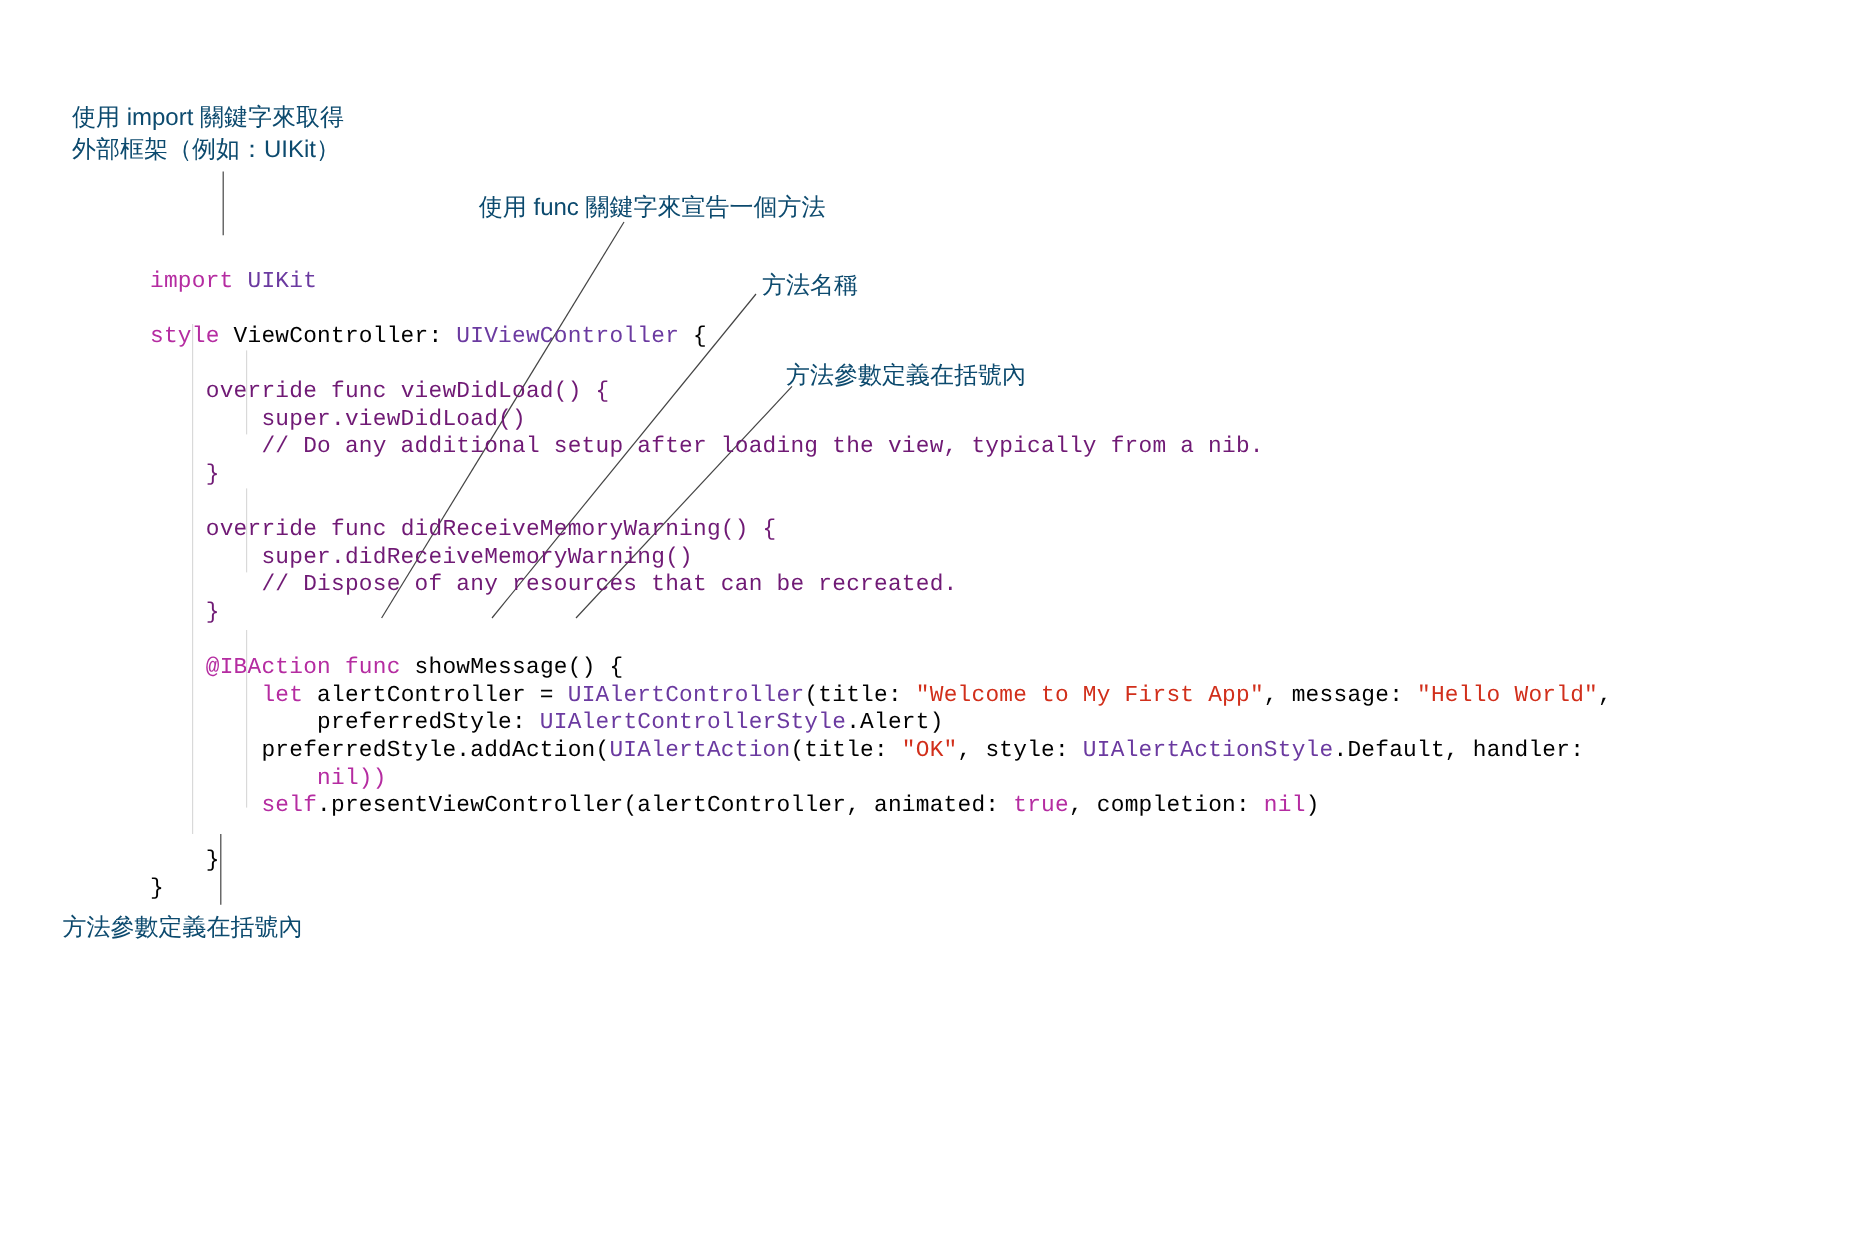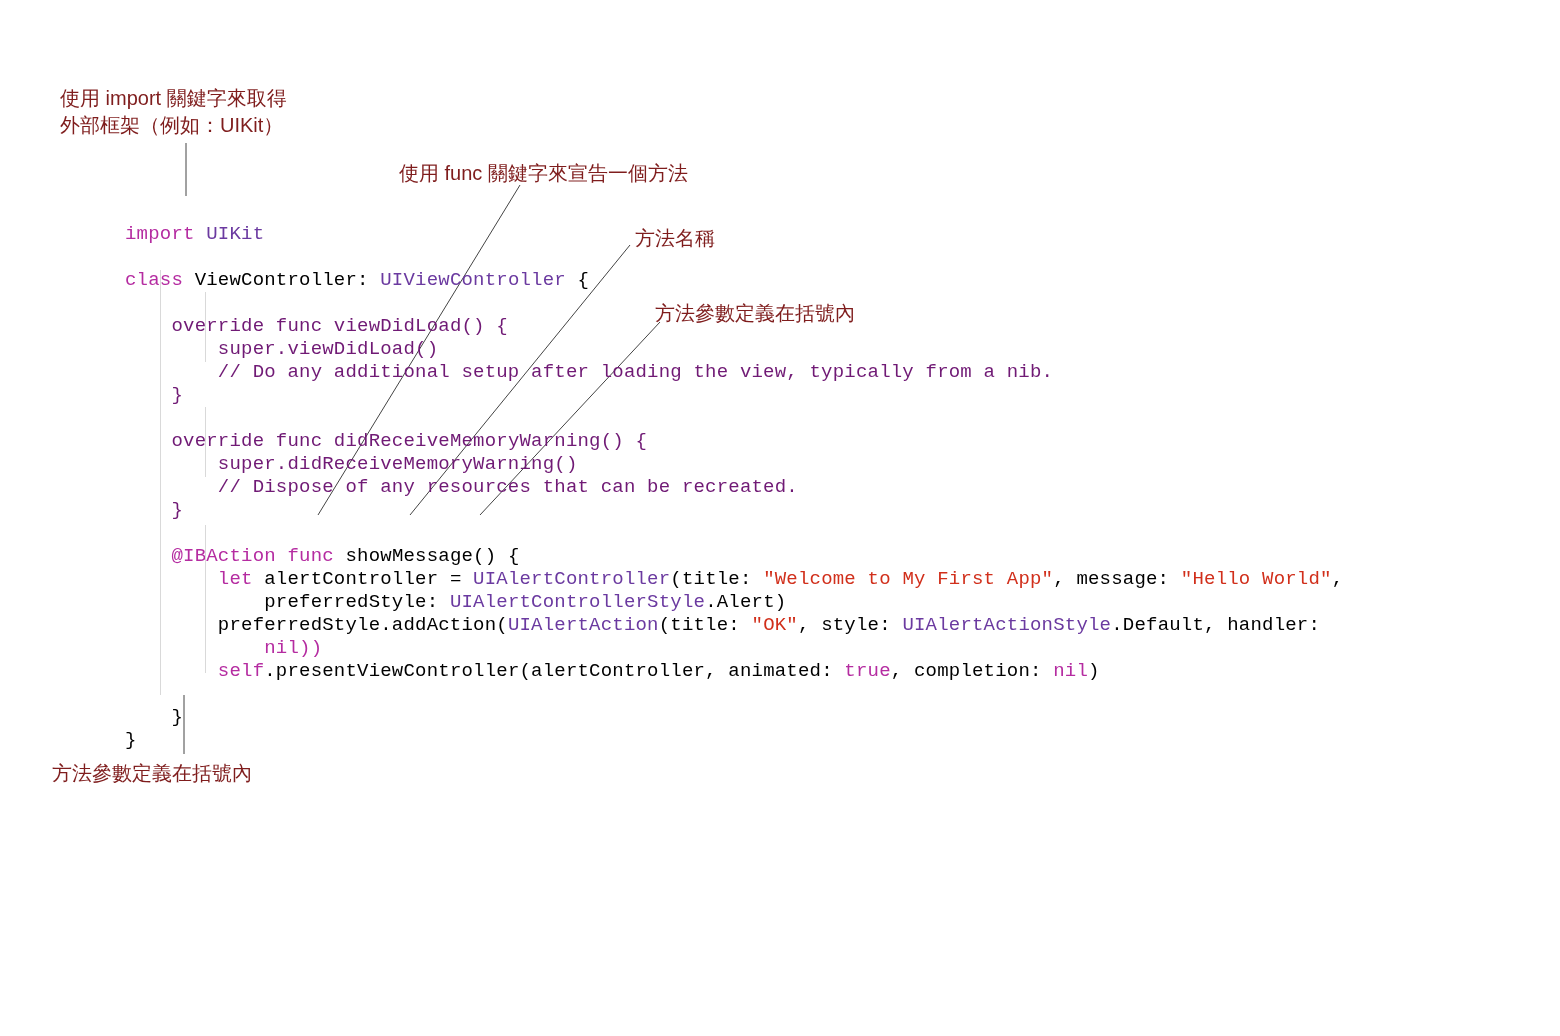--- a/index.html
+++ b/index.html
@@ -10,21 +10,21 @@
     background: #ffffff;
     font-family: "Menlo", "Consolas", "Courier New", monospace;
     font-size: 19px;
     color: #000;
     position: relative;
     overflow: hidden;
   }
   .sans {
     font-family: "PingFang TC", "Microsoft JhengHei", "Helvetica Neue", Arial, sans-serif;
     font-size: 20px;
-    color: #7f1d1d;
+    color: #0c4a6e;
     line-height: 1.35;
   }
   .annotation {
     position: absolute;
     white-space: nowrap;
   }
   .code-area {
     position: absolute;
     left: 125px;
     top: 200px;
@@ -82,21 +82,21 @@
   <line x1="630" y1="245" x2="410" y2="515"></line>
 
   <line x1="660" y1="322" x2="480" y2="515"></line>
 
   <line x1="184" y1="695" x2="184" y2="754"></line>
 </svg>
 
 <div class="code-area">
 <span><span class="kw">import</span> <span class="type">UIKit</span></span>
 
-<span><span class="kw">class</span> <span class="ident">ViewController:</span> <span class="type">UIViewController</span> <span class="ident">{</span></span>
+<span><span class="kw">style</span> <span class="ident">ViewController:</span> <span class="type">UIViewController</span> <span class="ident">{</span></span>
 
 <span class="faded">    <span>override func</span> <span>viewDidLoad() {</span></span>
 <span class="faded">        <span>super.viewDidLoad()</span></span>
 <span class="faded">        <span>// Do any additional setup after loading the view, typically from a nib.</span></span>
 <span class="faded">    <span>}</span></span>
 
 <span class="faded">    <span>override func</span> <span>didReceiveMemoryWarning() {</span></span>
 <span class="faded">        <span>super.didReceiveMemoryWarning()</span></span>
 <span class="faded">        <span>// Dispose of any resources that can be recreated.</span></span>
 <span class="faded">    <span>}</span></span>

